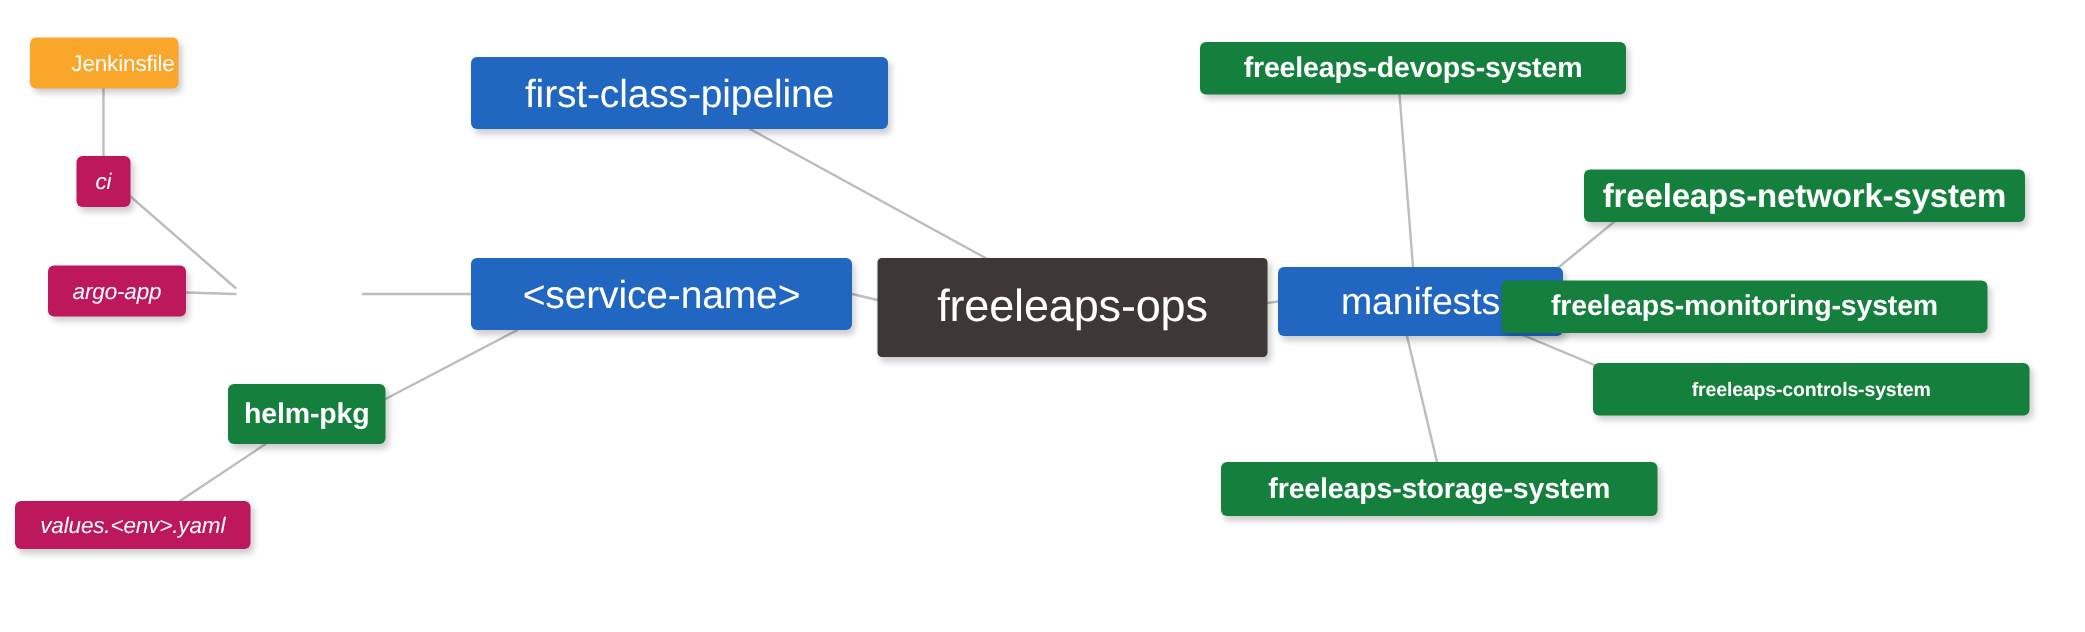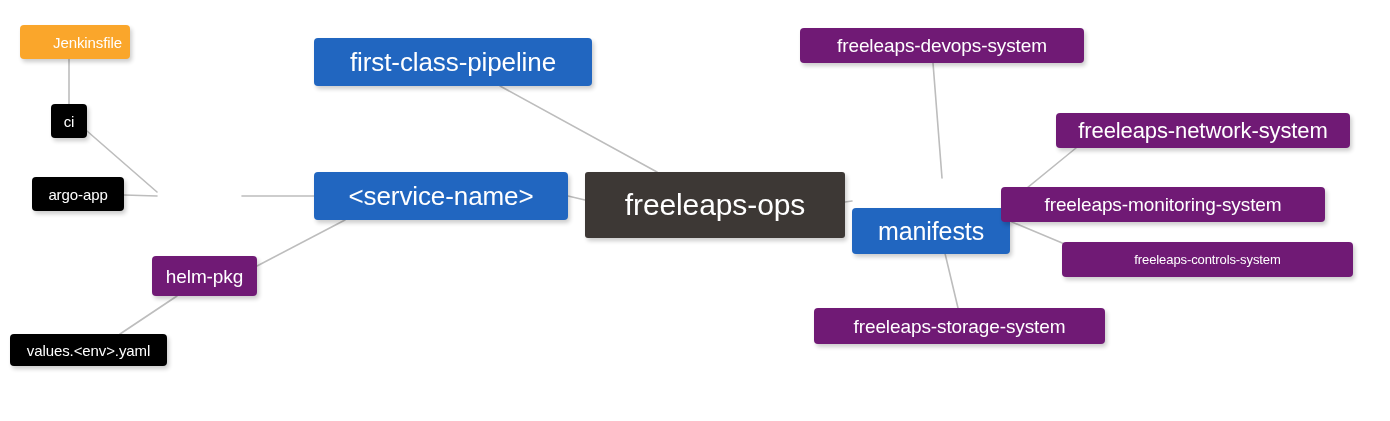--- a/index.html
+++ b/index.html
@@ -40,23 +40,23 @@
     color: #ffffff;
     border-radius: 4px;
     white-space: nowrap;
     line-height: 1;
     box-shadow: 2px 3px 4px rgba(0,0,0,0.20);
     letter-spacing: -0.1px;
     user-select: none;
   }
   .mm-node.root      { background: #3d3835; border-radius: 3px; }
   .mm-node.blue      { background: #2166c0; }
-  .mm-node.green     { background: #701a75; }
+  .mm-node.green     { background: #15803d; font-weight: bold; }
   .mm-node.orange    { background: #faa62b; }
-  .mm-node.red       { background: #000000; }
+  .mm-node.red       { background: #be185d; font-style: italic; }
 </style>
 </head>
 <body>
 
 <div id="mindmap-canvas">
   <svg id="edge-layer" viewBox="0 0 1390 421">
       <line x1="69" y1="59" x2="69" y2="104" stroke="#bdbdbd" stroke-width="1.6" stroke-linecap="round"></line>
       <line x1="87" y1="131" x2="157" y2="192" stroke="#bdbdbd" stroke-width="1.6" stroke-linecap="round"></line>
       <line x1="124" y1="195" x2="157" y2="196" stroke="#bdbdbd" stroke-width="1.6" stroke-linecap="round"></line>
       <line x1="242" y1="196" x2="314" y2="196" stroke="#bdbdbd" stroke-width="1.6" stroke-linecap="round"></line>
@@ -64,27 +64,27 @@
       <line x1="177" y1="296" x2="120" y2="334" stroke="#bdbdbd" stroke-width="1.6" stroke-linecap="round"></line>
       <line x1="568" y1="196" x2="585" y2="200" stroke="#bdbdbd" stroke-width="1.6" stroke-linecap="round"></line>
       <line x1="500" y1="86" x2="657" y2="172" stroke="#bdbdbd" stroke-width="1.6" stroke-linecap="round"></line>
       <line x1="845" y1="202" x2="852" y2="201" stroke="#bdbdbd" stroke-width="1.6" stroke-linecap="round"></line>
       <line x1="942" y1="178" x2="933" y2="63" stroke="#bdbdbd" stroke-width="1.6" stroke-linecap="round"></line>
       <line x1="1010" y1="202" x2="1076" y2="148" stroke="#bdbdbd" stroke-width="1.6" stroke-linecap="round"></line>
       <line x1="1010" y1="205" x2="1051" y2="204" stroke="#bdbdbd" stroke-width="1.6" stroke-linecap="round"></line>
       <line x1="1012" y1="222" x2="1098" y2="258" stroke="#bdbdbd" stroke-width="1.6" stroke-linecap="round"></line>
       <line x1="938" y1="224" x2="958" y2="308" stroke="#bdbdbd" stroke-width="1.6" stroke-linecap="round"></line>
     </svg>
-<div class="mm-node orange" style="left: 20px; top: 25px; width: 110px; height: 34px; font-size: 15px; padding-left: 25px;">Jenkinsfile</div>
+<div class="mm-node orange" style="left: 20px; top: 25px; width: 99px; height: 34px; font-size: 15px; padding-left: 25px;">Jenkinsfile</div>
     <div class="mm-node red" style="left: 51px; top: 104px; width: 36px; height: 34px; font-size: 15px;">ci</div>
     <div class="mm-node red" style="left: 32px; top: 177px; width: 92px; height: 34px; font-size: 15px;">argo-app</div>
     <div class="mm-node green" style="left: 152px; top: 256px; width: 105px; height: 40px; font-size: 19px;">helm-pkg</div>
     <div class="mm-node red" style="left: 10px; top: 334px; width: 157px; height: 32px; font-size: 15px;">values.&lt;env&gt;.yaml</div>
     <div class="mm-node blue" style="left: 314px; top: 38px; width: 278px; height: 48px; font-size: 26px;">first-class-pipeline</div>
     <div class="mm-node blue" style="left: 314px; top: 172px; width: 254px; height: 48px; font-size: 26px;">&lt;service-name&gt;</div>
     <div class="mm-node root" style="left: 585px; top: 172px; width: 260px; height: 66px; font-size: 30px;">freeleaps-ops</div>
-    <div class="mm-node blue" style="left: 852px; top: 178px; width: 158px; height: 46px; font-size: 25px; margin-top: 30px;">manifests</div>
+    <div class="mm-node blue" style="left: 852px; top: 178px; width: 190px; height: 46px; font-size: 25px;">manifests</div>
     <div class="mm-node green" style="left: 800px; top: 28px; width: 284px; height: 35px; font-size: 19px;">freeleaps-devops-system</div>
     <div class="mm-node green" style="left: 1056px; top: 113px; width: 294px; height: 35px; font-size: 22px;">freeleaps-network-system</div>
     <div class="mm-node green" style="left: 1001px; top: 187px; width: 324px; height: 35px; font-size: 19px;">freeleaps-monitoring-system</div>
     <div class="mm-node green" style="left: 1062px; top: 242px; width: 291px; height: 35px; font-size: 13px;">freeleaps-controls-system</div>
     <div class="mm-node green" style="left: 814px; top: 308px; width: 291px; height: 36px; font-size: 19px;">freeleaps-storage-system</div>
   </div>
 
 </body></html>

